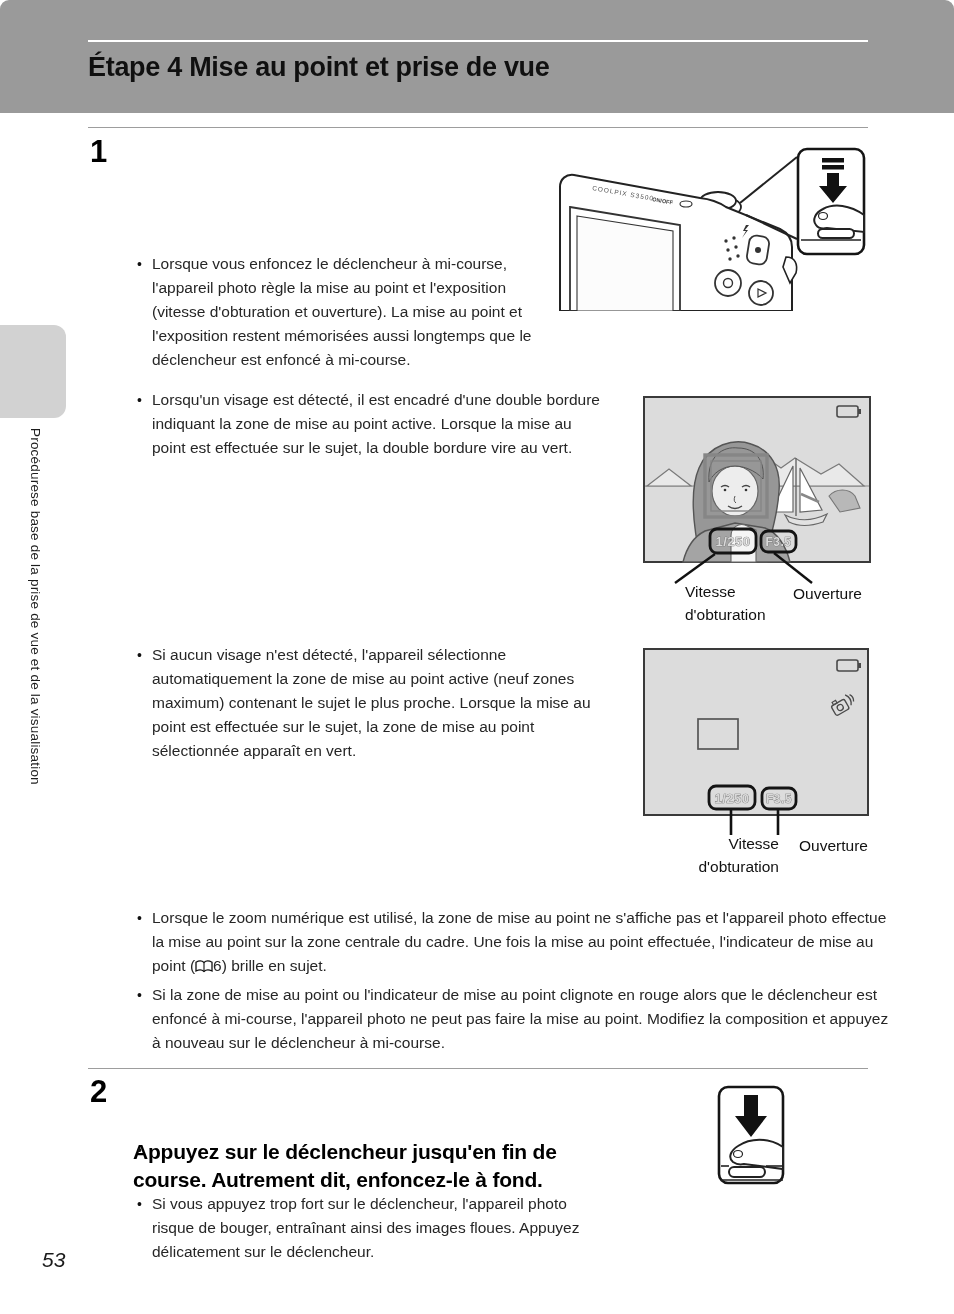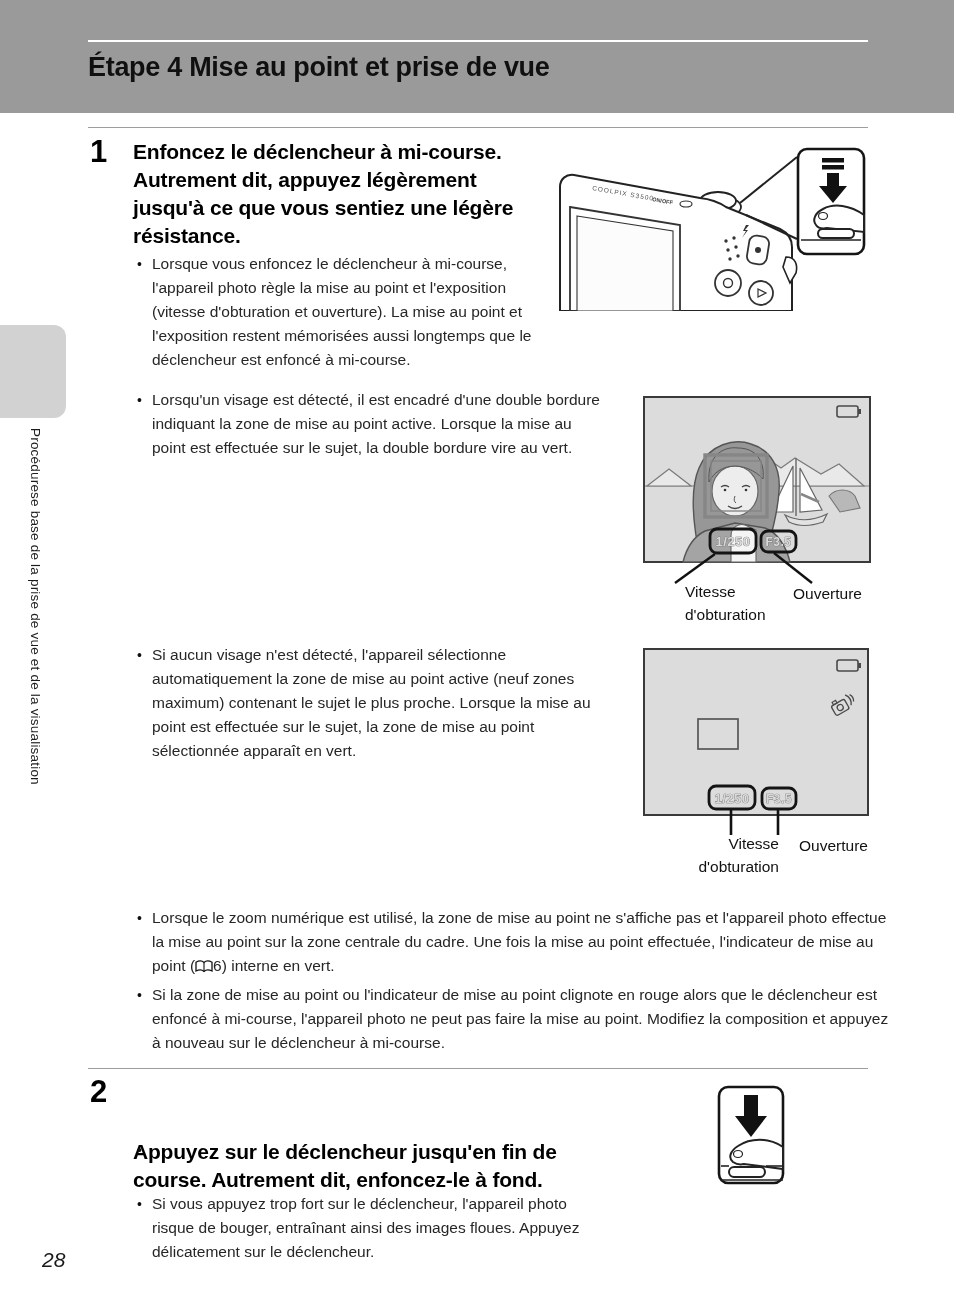--- a/index.html
+++ b/index.html
@@ -2,20 +2,21 @@
 <html><head>
 <meta charset="utf-8">
 <style>
   * { margin:0; padding:0; box-sizing:border-box; }
   html,body { background:#ffffff; }
   .page {
     position:relative; width:954px; height:1314px; margin:0 auto;
     background:#ffffff; overflow:hidden;
     font-family:"Liberation Sans","DejaVu Sans",sans-serif;
     color:#232323;
+    border-radius:9px;
   }
   
   .header { position:absolute; left:0; top:0; width:954px; height:113px; background:#9a9a9a; }
   .header-rule { position:absolute; left:88px; top:40px; width:780px; height:2px; background:#ffffff; }
   .chapter-title { position:absolute; left:88px; top:52px; font-size:27px; font-weight:bold; color:#101010; letter-spacing:-0.3px; }
   
   .hdiv { position:absolute; height:1px; background:#9d9d9d; left:88px; width:780px; }
   .div1 { top:127px; } .div2 { top:1068px; }
   
   .side-tab { position:absolute; left:0; top:325px; width:66px; height:93px; background:#d2d2d2; border-radius:0 12px 12px 0; }
@@ -63,24 +64,23 @@
   <div class="header">
     <div class="header-rule"></div>
   </div>
   <div class="chapter-title">Étape 4 Mise au point et prise de vue</div>
 
   <div class="hdiv div1"></div>
   <div class="hdiv div2"></div>
 
   <div class="side-tab"></div>
   <div class="side-text">Procédurese base de la prise de vue et de la visualisation</div>
-  <div class="page-number">28</div>
+  <div class="page-number">53</div>
 
   <div class="step-num n1">1</div>
-  <div class="step-head h1p">Enfoncez le déclencheur à mi-course. Autrement dit, appuyez légèrement jusqu'à ce que vous sentiez une légère résistance.</div>
 
   <div class="fig camera-fig">
     <svg width="322" height="170" viewBox="0 0 322 170">
 
       <ellipse cx="168" cy="66" rx="23" ry="11" fill="#ffffff" stroke="#222" stroke-width="1.8"></ellipse>
       <ellipse cx="168" cy="60" rx="18" ry="9" fill="#ffffff" stroke="#222" stroke-width="1.8"></ellipse>
 
       <path d="M10,46 C10,38 16,33 24,34 L150,57 C160,58 170,62 176,66 L230,88 C238,92 242,98 242,106 L242,170 L10,170 Z" fill="#ffffff" stroke="#222" stroke-width="2"></path>
 
       <path d="M20,66 L130,84 L130,170 L20,170 Z" fill="#ffffff" stroke="#333" stroke-width="1.8"></path>
@@ -215,21 +215,21 @@
     </svg>
   </div>
   <div class="fig-label lab-sh2">Vitesse d'obturation</div>
   <div class="fig-label lab-ap2">Ouverture</div>
 
   <div class="bullet b4">
     <span class="dot">•</span>
     <span>Lorsque le zoom numérique est utilisé, la zone de mise au point ne s'affiche pas et l'appareil photo effectue la mise au point sur la zone centrale du cadre. Une fois la mise au point effectuée, l'indicateur de mise au point (</span><span class="bookref"><svg width="18" height="13" viewBox="0 0 18 13">
           <path d="M1,2.2 C4,0.6 7,0.6 9,2.4 C11,0.6 14,0.6 17,2.2 L17,11 C14,9.6 11,9.6 9,11.4 C7,9.6 4,9.6 1,11 Z" fill="#fff" stroke="#111" stroke-width="1.3"></path>
           <line x1="9" y1="2.4" x2="9" y2="11.4" stroke="#111" stroke-width="1.1"></line>
-        </svg></span><span>6</span><span>) interne en vert.</span>
+        </svg></span><span>6</span><span>) brille en sujet.</span>
   </div>
 
   <div class="bullet b5">
     <span class="dot">•</span>
     <span>Si la zone de mise au point ou l'indicateur de mise au point clignote en rouge alors que le déclencheur est enfoncé à mi-course, l'appareil photo ne peut pas faire la mise au point. Modifiez la composition et appuyez à nouveau sur le déclencheur à mi-course.</span>
   </div>
 
   <div class="step-num n2">2</div>
   <div class="step-head h2p">Appuyez sur le déclencheur jusqu'en fin de course. Autrement dit, enfoncez-le à fond.</div>
 

